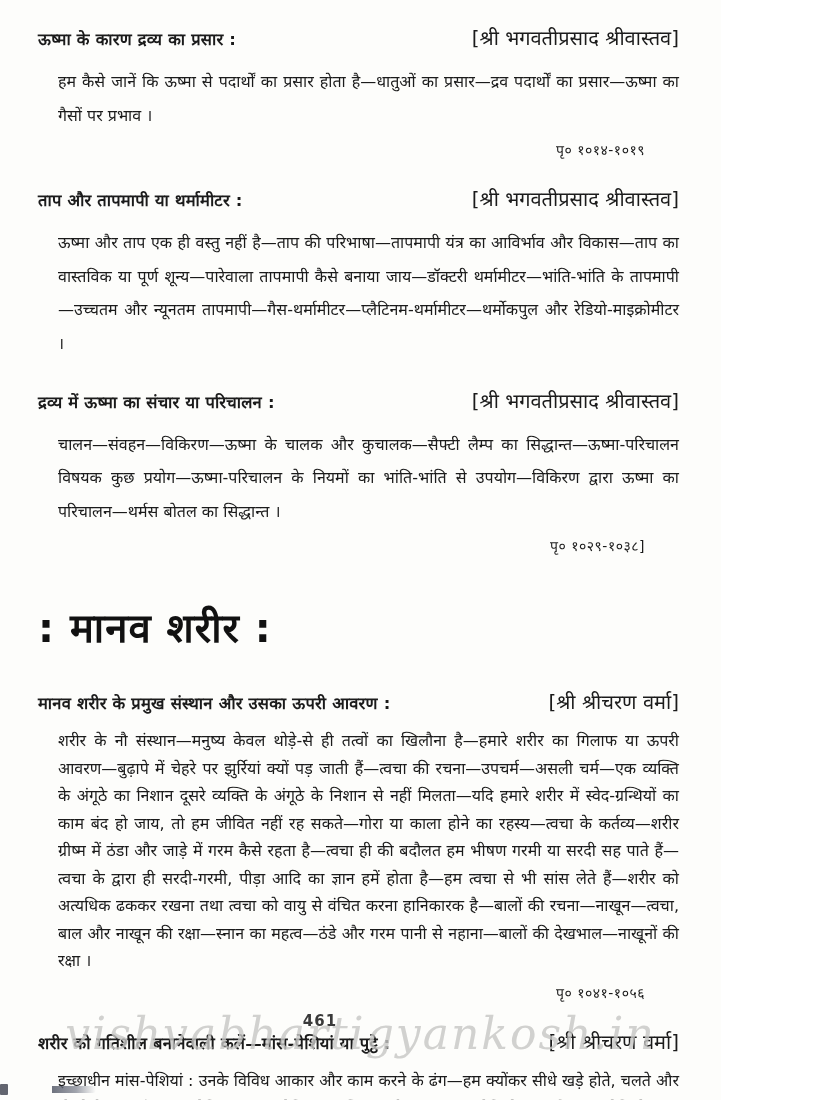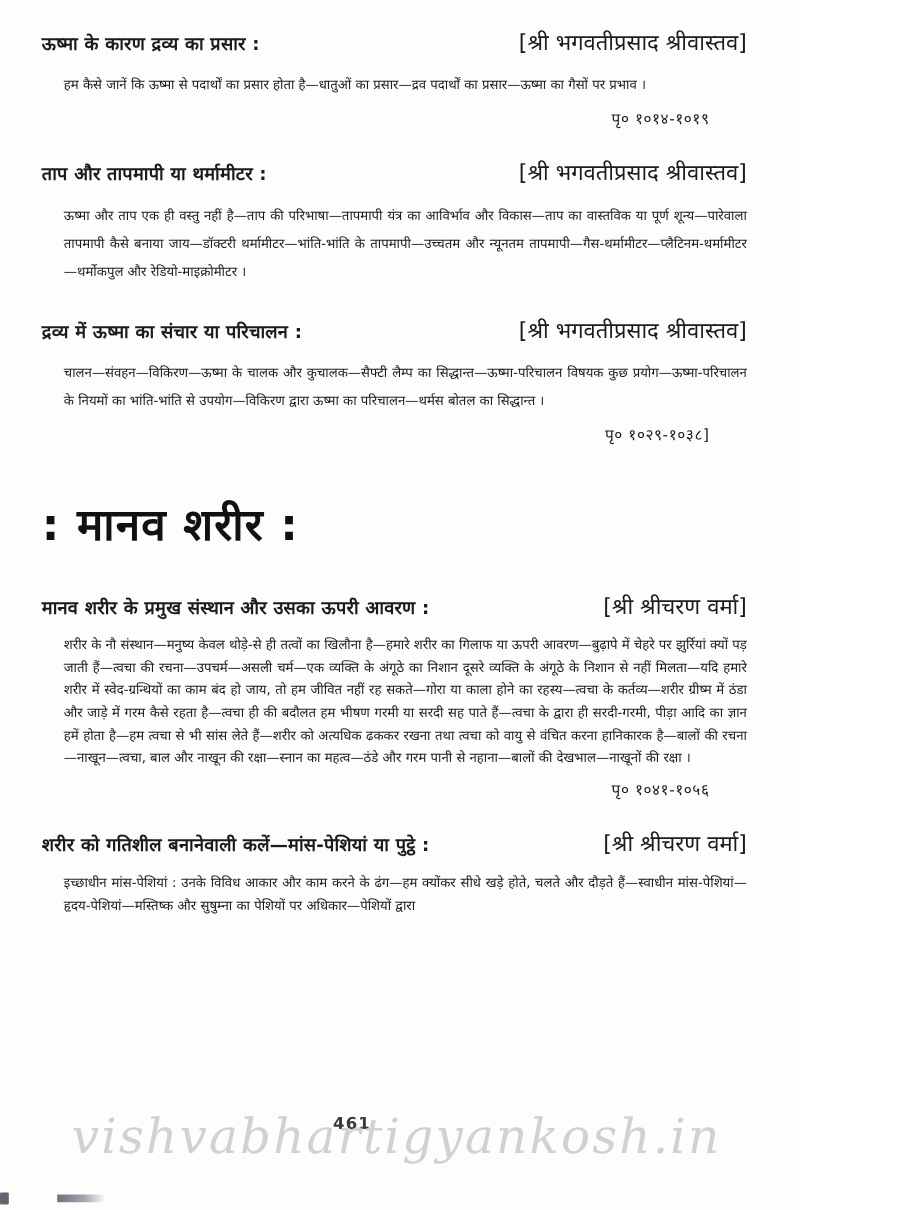--- a/index.html
+++ b/index.html
@@ -37,21 +37,21 @@
     letter-spacing: 0.2px;
     white-space: nowrap;
   }
   .entry-author {
     font-size: 20px;
     font-weight: 500;
     white-space: nowrap;
   }
   .entry-body {
     margin: 14px 0 0 20px;
-    font-size: 12px;
+    font-size: 16px;
     line-height: 2.1;
     text-align: justify;
   }
   .entry.tight .entry-body {
     line-height: 1.72;
     margin-top: 12px;
   }
   .entry-pages {
     margin-top: 8px;
     text-align: right;

